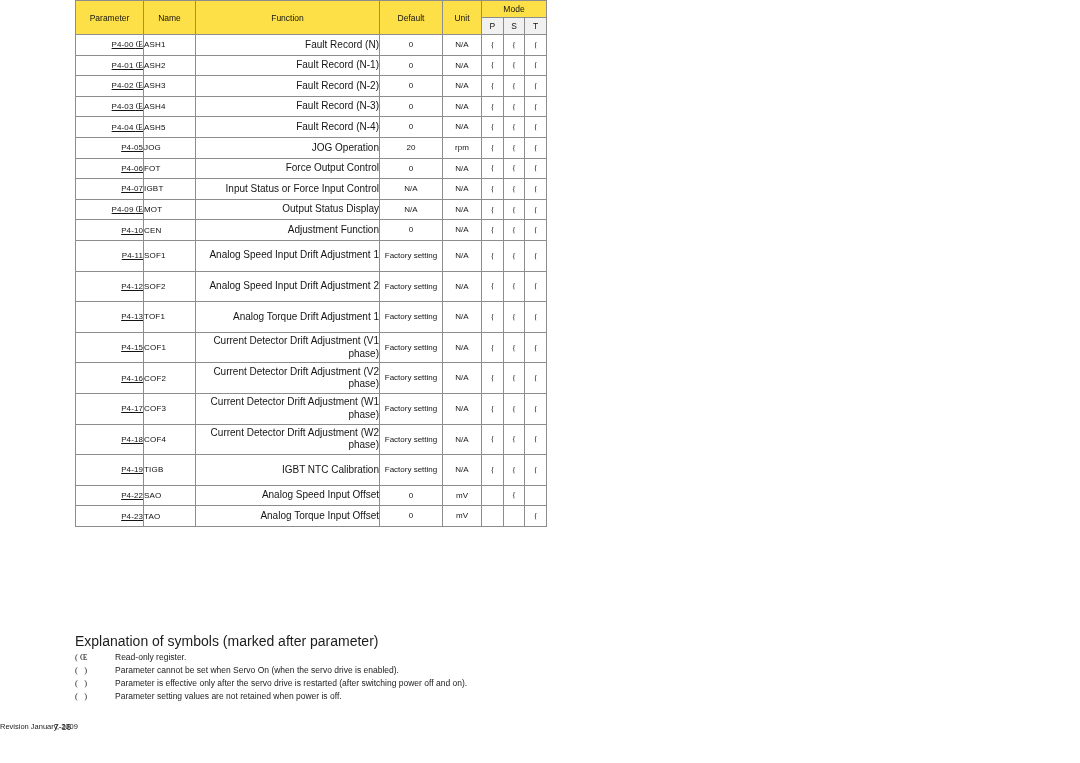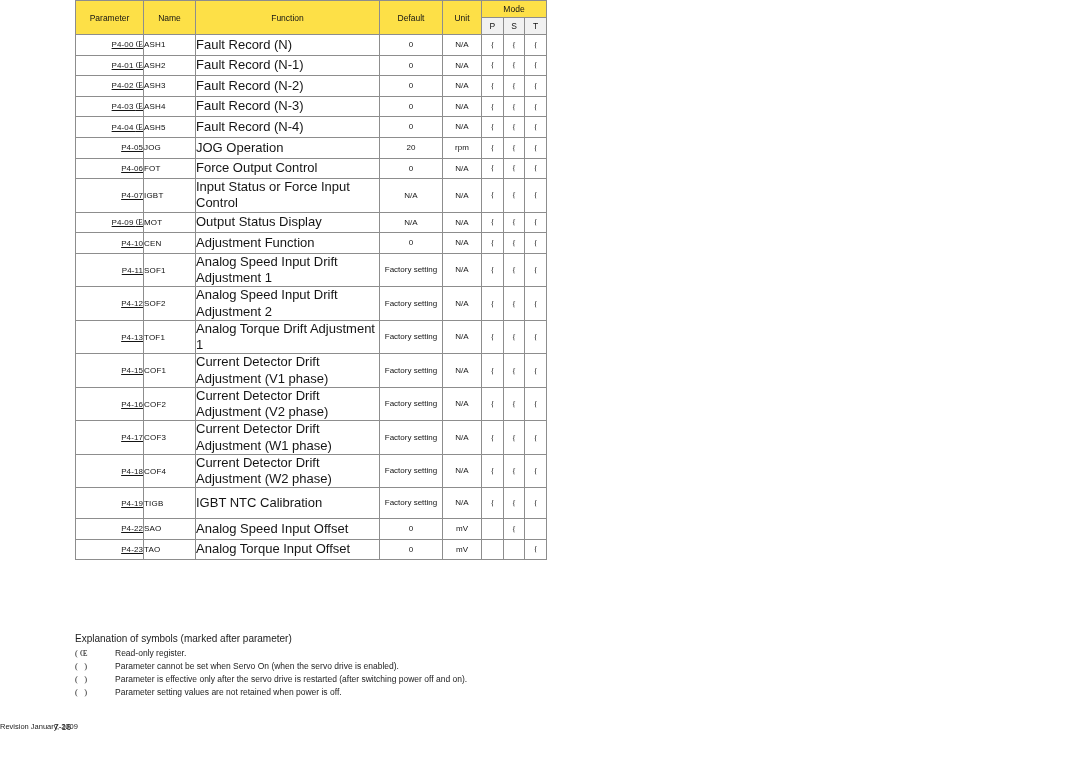--- a/index.html
+++ b/index.html
@@ -73,22 +73,22 @@
     text-decoration: underline;
   }
   td.cell-name {
     font-size: 8px;
     font-weight: bold;
     font-family: "Liberation Sans", sans-serif;
     letter-spacing: 0.2px;
     color: #0e0e0e;
   }
   td.cell-func {
-    text-align: left;
-    font-size: 13px;
+    text-align: right;
+    font-size: 10px;
     padding: 2px 0 2px 4px;
     line-height: 1.25;
     color: #151515;
   }
   td.cell-def,
   td.cell-unit {
     text-align: center;
     font-size: 8px;
     line-height: 1.2;
     color: #151515;
@@ -112,21 +112,21 @@
     position: absolute;
     left: 75px;
     top: 634px;
     width: 700px;
     font-size: 8.5px;
     color: #1c1c1c;
     line-height: 1.0;
   }
   .fn-title {
     margin-bottom: 4.5px;
-    font-size: 10px;
+    font-size: 14px;
   }
   .fn-row {
     display: flex;
     align-items: flex-start;
     margin-bottom: 4.5px;
   }
   .fn-sym {
     width: 40px;
     flex: 0 0 40px;
     font-size: 8.5px;

